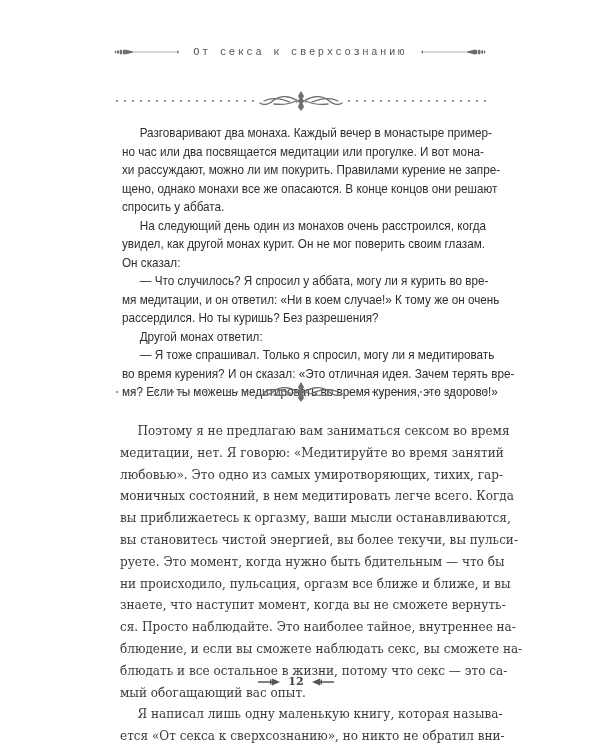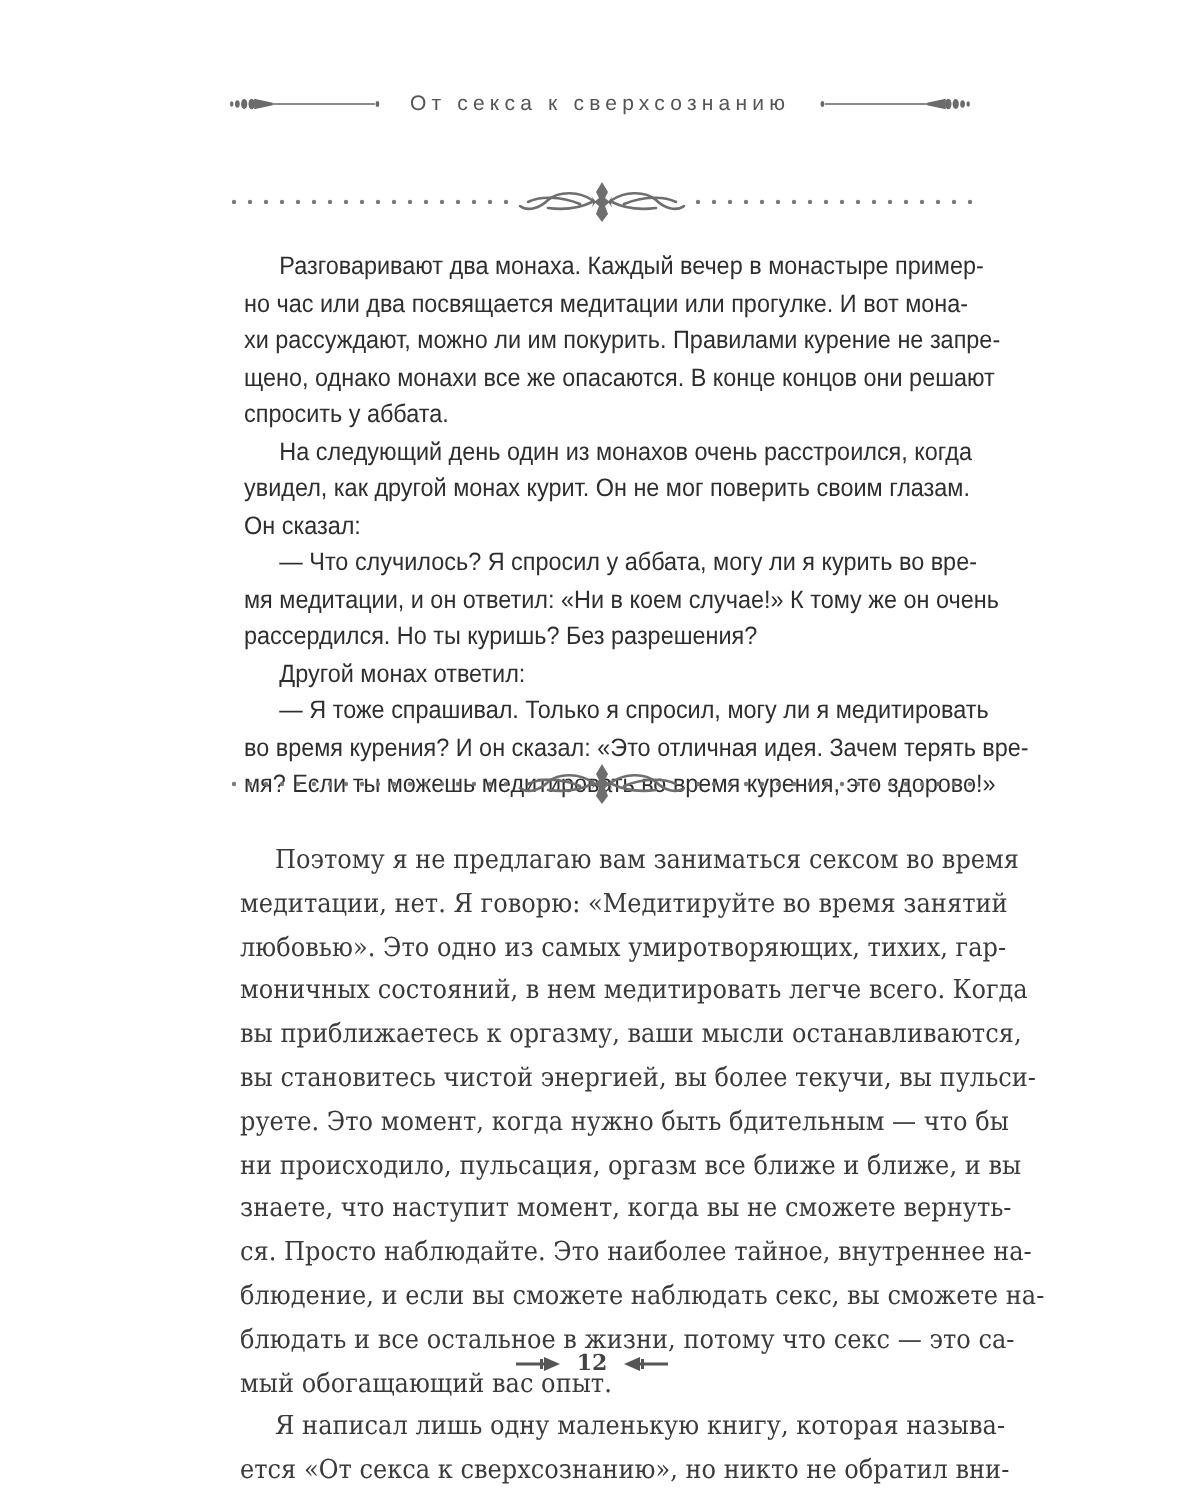--- a/index.html
+++ b/index.html
@@ -24,21 +24,21 @@
       align-items: center;
       justify-content: space-between;
     }
     .rh-rule {
       flex: 1;
       height: 12px;
       position: relative;
     }
     .rh-rule svg { position: absolute; top: 0; left: 0; width: 100%; height: 12px; }
     .rh-title {
-      font-family: Liberation Sans, sans-serif;
+      font-family: Liberation Mono, monospace;
       font-size: 10.5px;
       letter-spacing: 2.6px;
       color: #555555;
       padding: 0 10px;
       white-space: nowrap;
     }
     .divider {
       position: absolute;
       left: 114px;
       width: 374px;

